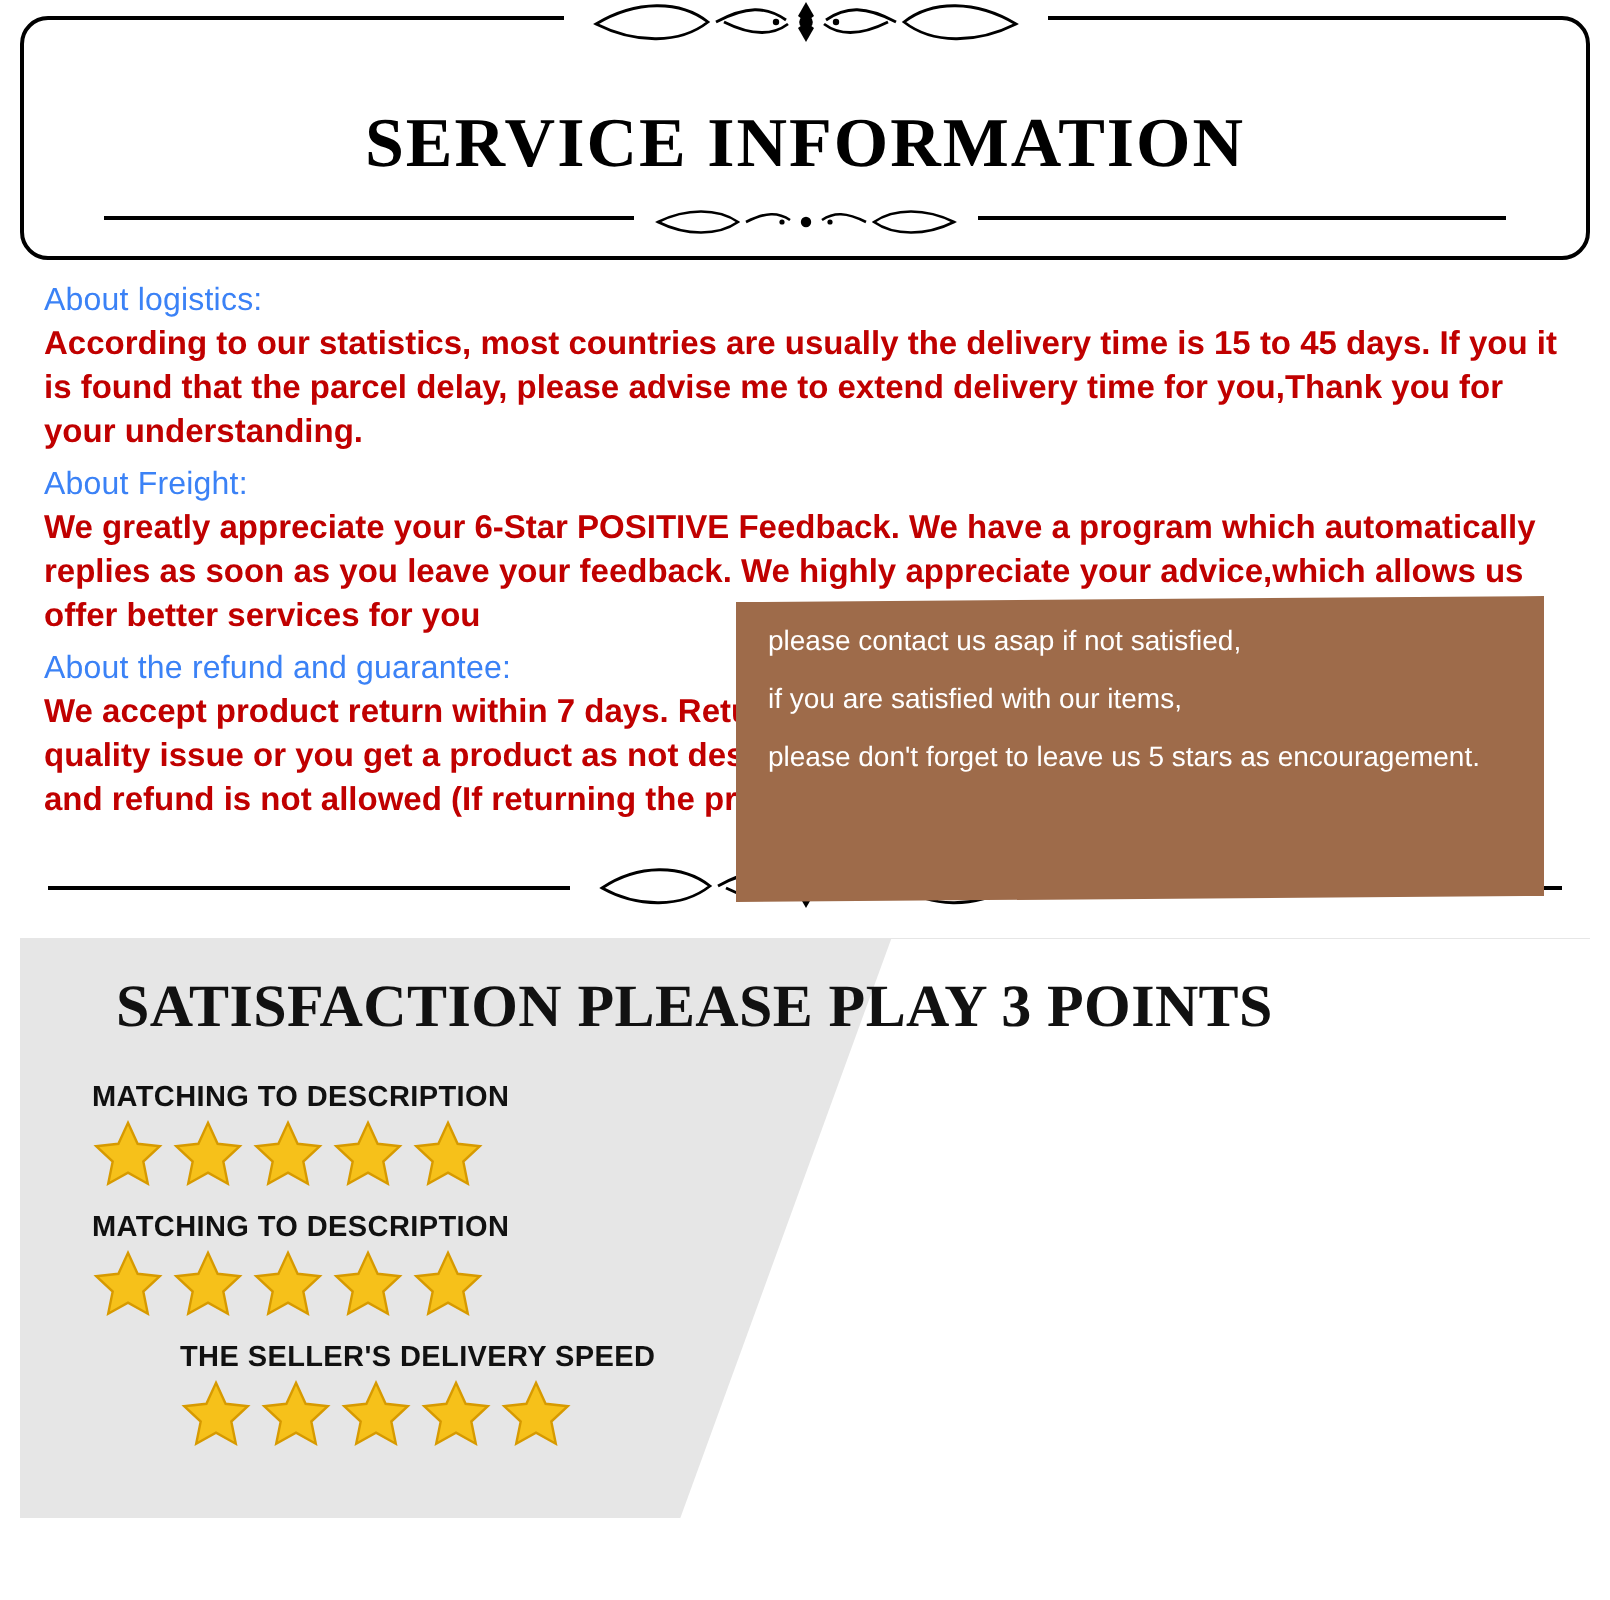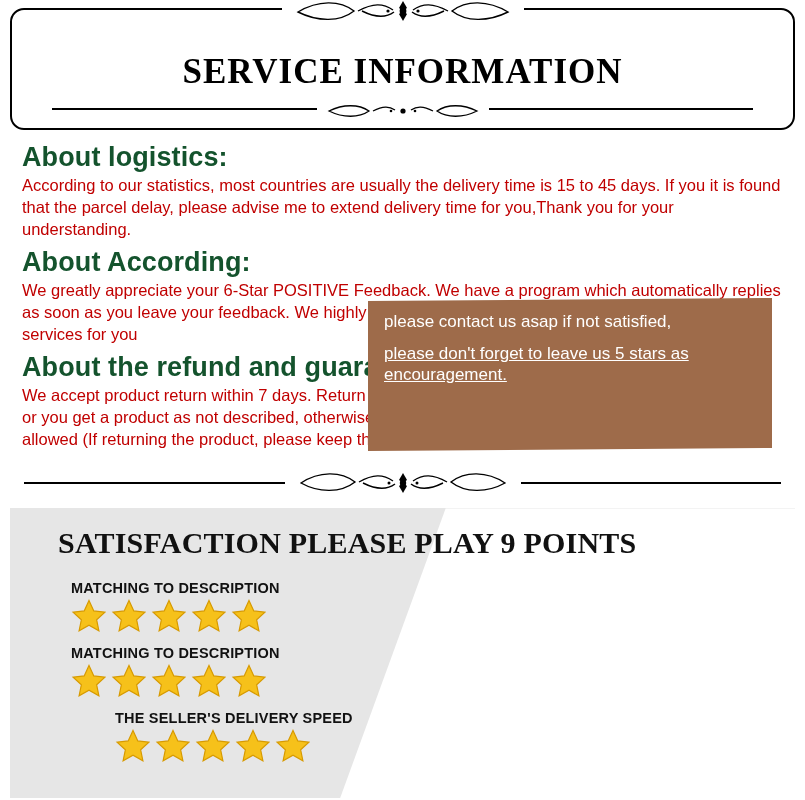--- a/index.html
+++ b/index.html
@@ -77,29 +77,29 @@
   .orn-rule.left { left: 40px; width: 285px; }
   .orn-rule.right { right: 40px; width: 285px; }
 
   .flourish-svg { display: block; }
 
   
   .body-text {
     margin: 12px 22px 0 22px;
   }
   .sec-head {
-    font-weight: bold;
-    font-size: 27px;
-    color: #14532d;
+    font-weight: normal;
+    font-size: 16px;
+    color: #3b82f6;
     margin: 6px 0 2px 0;
     letter-spacing: 0.1px;
   }
   .sec-body {
     color: #c00000;
-    font-weight: normal;
+    font-weight: bold;
     font-size: 16.5px;
     line-height: 1.33;
     margin: 0 0 4px 0;
   }
 
   
   .divider {
     position: relative;
     height: 34px;
     margin: 16px 10px 0 10px;
@@ -143,21 +143,21 @@
     left: 48px;
     top: 18px;
     font-family: "Liberation Serif", serif;
     font-weight: bold;
     font-size: 30px;
     color: #111;
     letter-spacing: 0.2px;
   }
   .rating-group {
     position: absolute;
-    left: 61px;
+    left: 36px;
     text-align: center;
   }
   .rating-label {
     font-weight: bold;
     font-size: 14.5px;
     color: #111;
     margin-bottom: 2px;
     letter-spacing: 0.2px;
   }
   .stars {
@@ -177,25 +177,25 @@
     width: 404px;
     height: 153px;
     background: #9e6b4a;
     color: #ffffff;
     box-sizing: border-box;
     padding: 14px 16px 10px 16px;
     clip-path: polygon(0 2%, 100% 0, 100% 98%, 0% 100%);
   }
   .note p {
     margin: 0 0 12px 0;
-    font-size: 17px;
+    font-size: 14px;
     line-height: 1.2;
     color: #ffffff;
   }
-  .note p:last-child { margin-bottom: 16px; text-decoration: underline; }
+  .note p:last-child { margin-bottom: 16px; }
 </style>
 </head>
 <body>
 
 <div class="page">
 
   <div class="header-block">
 
     <div class="orn orn-top">
       <svg class="flourish-svg" width="230" height="26" viewBox="0 0 230 26" aria-hidden="true">
@@ -237,21 +237,21 @@
         </g>
       </svg>
     </div>
   </div>
 
   <div class="body-text">
 
     <div class="sec-head">About logistics:</div>
     <div class="sec-body">According to our statistics, most countries are usually the delivery time is 15 to 45 days. If you it is found that the parcel delay, please advise me to extend delivery time for you,Thank you for your understanding.</div>
 
-    <div class="sec-head">About According:</div>
+    <div class="sec-head">About Freight:</div>
     <div class="sec-body">We greatly appreciate your 6-Star POSITIVE Feedback. We have a program which automatically replies as soon as you leave your feedback. We highly appreciate your advice,which allows us offer better services for you</div>
 
     <div class="sec-head">About the refund and guarantee:</div>
     <div class="sec-body">We accept product return within 7 days. Return Freight will be seller's responsibility if it is quality issue or you get a product as not described, otherwise buyer will bear the return freight and refund is not allowed (If returning the product, please keep the original package)</div>
 
   </div>
 
   <div class="divider">
     <div class="d-rule left"></div>
     <div class="d-rule right"></div>
@@ -272,21 +272,21 @@
           <path d="M110 7 l4 7 -4 3 -4 -3 z"></path>
           <path d="M110 27 l4 -7 -4 -3 -4 3 z"></path>
         </g>
       </svg>
     </div>
   </div>
 
   <div class="panel">
     <div class="panel-white-wedge"></div>
 
-    <div class="panel-title">SATISFACTION PLEASE PLAY 9 POINTS</div>
+    <div class="panel-title">SATISFACTION PLEASE PLAY 3 POINTS</div>
 
     <div class="rating-group" style="top:72px;">
       <div class="rating-label">MATCHING TO DESCRIPTION</div>
       <div class="stars">
         <svg class="star" viewBox="0 0 24 24">
             <polygon points="12,1.6 15.2,8.6 22.6,9.4 17.1,14.5 18.6,21.9 12,18.2 5.4,21.9 6.9,14.5 1.4,9.4 8.8,8.6" fill="#f6c11a" stroke="#d79a00" stroke-width="0.8"></polygon>
           </svg>
         <svg class="star" viewBox="0 0 24 24">
             <polygon points="12,1.6 15.2,8.6 22.6,9.4 17.1,14.5 18.6,21.9 12,18.2 5.4,21.9 6.9,14.5 1.4,9.4 8.8,8.6" fill="#f6c11a" stroke="#d79a00" stroke-width="0.8"></polygon>
           </svg>
@@ -340,16 +340,17 @@
           </svg>
         <svg class="star" viewBox="0 0 24 24">
             <polygon points="12,1.6 15.2,8.6 22.6,9.4 17.1,14.5 18.6,21.9 12,18.2 5.4,21.9 6.9,14.5 1.4,9.4 8.8,8.6" fill="#f6c11a" stroke="#d79a00" stroke-width="0.8"></polygon>
           </svg>
       </div>
     </div>
   </div>
 
   <div class="note">
     <p>please contact us asap if not satisfied,</p>
+    <p>if you are satisfied with our items,</p>
     <p>please don't forget to leave us 5 stars as encouragement.</p>
   </div>
 
 </div>
 
 </body></html>

